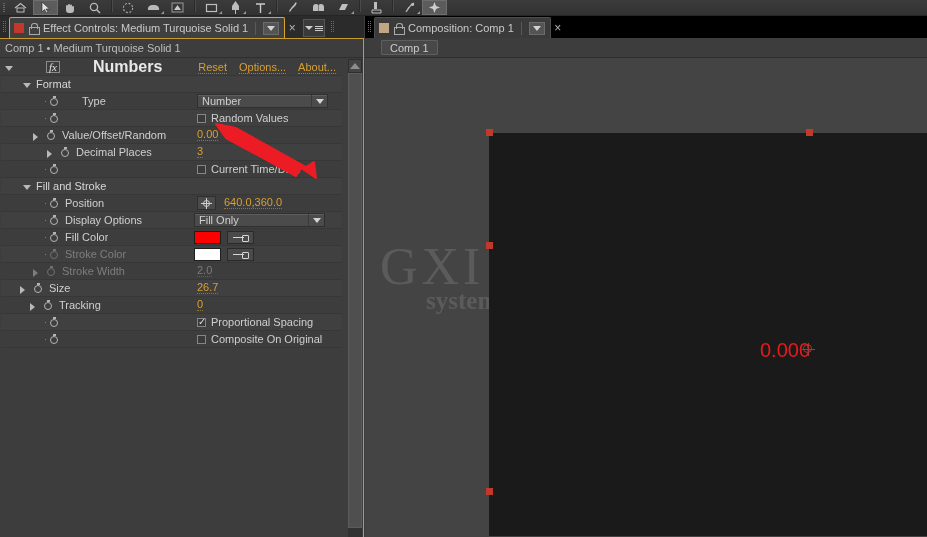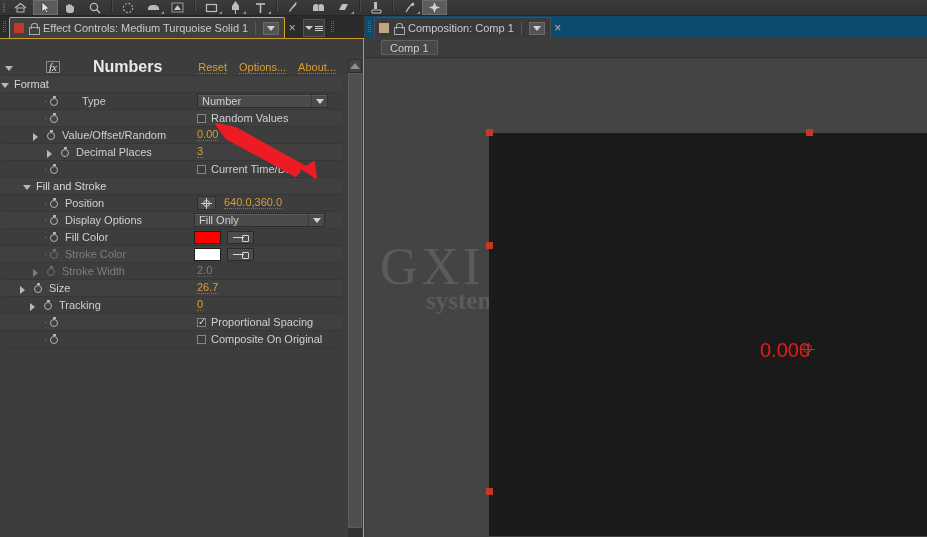--- a/index.html
+++ b/index.html
@@ -172,21 +172,21 @@
   .sc-arrow { width:14px; height:14px; background:#434343; border:1px solid #2e2e2e;
     display:flex; align-items:center; justify-content:center; }
   .sc-arrow.up::after { content:""; width:0;height:0;
     border-left:5px solid transparent;border-right:5px solid transparent;border-bottom:6px solid #8d8d8d; }
   .sc-track { position:absolute; top:14px; bottom:14px; width:14px; background:#323232; }
   .sc-thumb { position:absolute; left:0; top:0; width:14px; height:455px;
     background:#4f4f4f; border:1px solid #5c5c5c; }
 
   
   #comp-panel { position:absolute; left:365px; top:16px; width:562px; height:521px; background:#434343; }
-  #comp-tabstrip { position:absolute; left:0; top:0; width:562px; height:22px; background:#0c4a6e;
+  #comp-tabstrip { position:absolute; left:0; top:0; width:562px; height:22px; background:#000000;
     display:flex; align-items:flex-end; }
   #comp-subbar { position:absolute; left:0; top:22px; width:562px; height:20px; background:#3d3d3d;
     display:flex; align-items:center; padding-left:16px; border-bottom:1px solid #2e2e2e; }
   .comp-chip { height:15px; padding:0 8px; background:#484848; border:1px solid #5f5f5f;
     display:flex; align-items:center; color:#cdcdcd; font-size:11px; border-radius:1px; }
 
   #comp-view { position:absolute; left:0; top:43px; width:562px; height:478px; background:#444444; overflow:hidden; }
   #solid-layer { position:absolute; left:124px; top:74px; width:438px; height:403px; background:#1a1a1a; }
   .handle { position:absolute; width:7px; height:7px; background:#c0392b; }
   #wm { position:absolute; left:15px; top:182px; width:240px; color:#6f6f6f;
@@ -335,36 +335,37 @@
             <span></span>
             <span></span>
           </span>
       </span>
     </div>
     <div class="strip-grip" style="margin-left:3px">
         <i></i>
       </div>
   </div>
 
+  <div id="ec-breadcrumb">Comp 1 • Medium Turquoise Solid 1</div>
 
   <div id="ec-body">
     <div id="prop-list">
 
       <div class="row fxhdr" style="padding-left:4px">
         <span class="tw-disc open"></span>
         <span class="fx-badge" style="margin-left:4px">fx</span>
         <span class="fx-name" style="margin-left:5px">Numbers</span>
         <span class="fx-links">
           <span class="fx-link">Reset</span>
           <span class="fx-link">Options...</span>
           <span class="fx-link">About...</span>
         </span>
       </div>
 
-      <div class="row alt" style="">
+      <div class="row alt" style="padding-left:22px">
         <span class="tw-disc open"></span>
         <span class="plabel group" style="margin-left:4px">Format</span>
       </div>
 
       <div class="row" style="padding-left:41px">
         <span class="kdot">·</span>
         <span class="stopwatch">
             <span class="ring"></span>
             <span class="nub"></span>
           </span>

